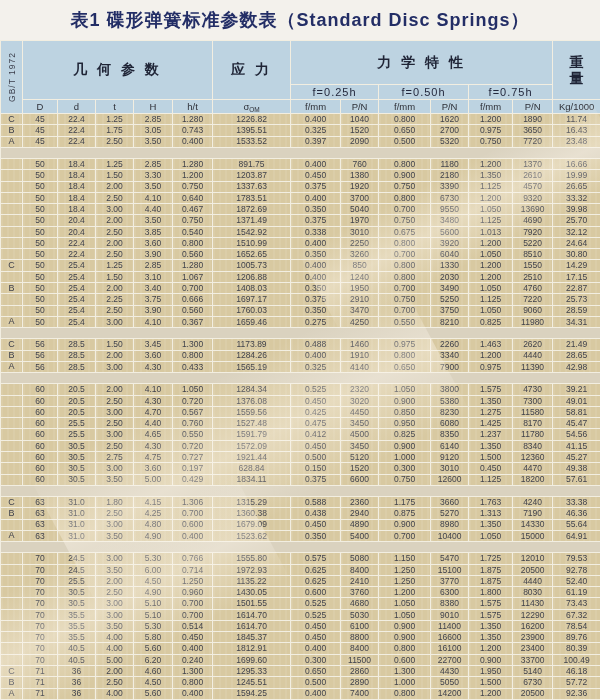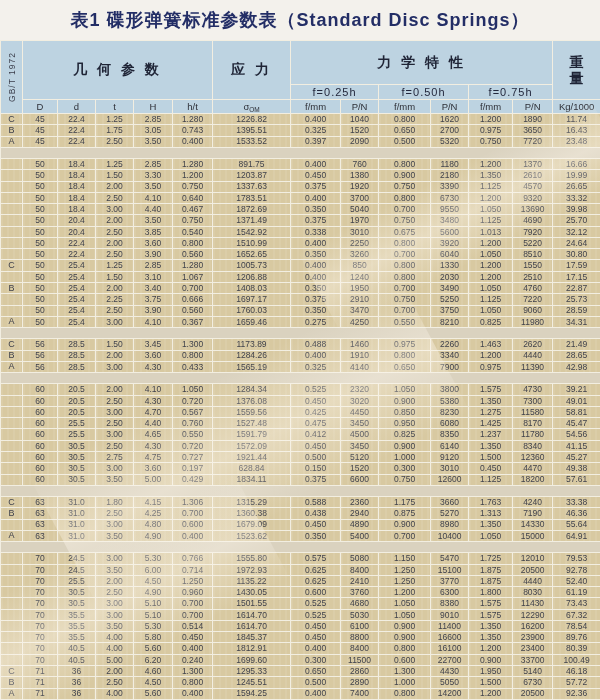--- a/index.html
+++ b/index.html
@@ -337,21 +337,21 @@
         <td class="">1.25</td>
         <td class="">2.85</td>
         <td class="">1.280</td>
         <td class="">1005.73</td>
         <td class="">0.400</td>
         <td class="">850</td>
         <td class="">0.800</td>
         <td class="">1330</td>
         <td class="">1.200</td>
         <td class="">1550</td>
-        <td class="">17.59</td>
+        <td class="">14.29</td>
       </tr>
       <tr>
         <td class="grade"></td>
         <td class="">50</td>
         <td class="">25.4</td>
         <td class="">1.50</td>
         <td class="">3.10</td>
         <td class="">1.067</td>
         <td class="">1206.88</td>
         <td class="">0.400</td>

